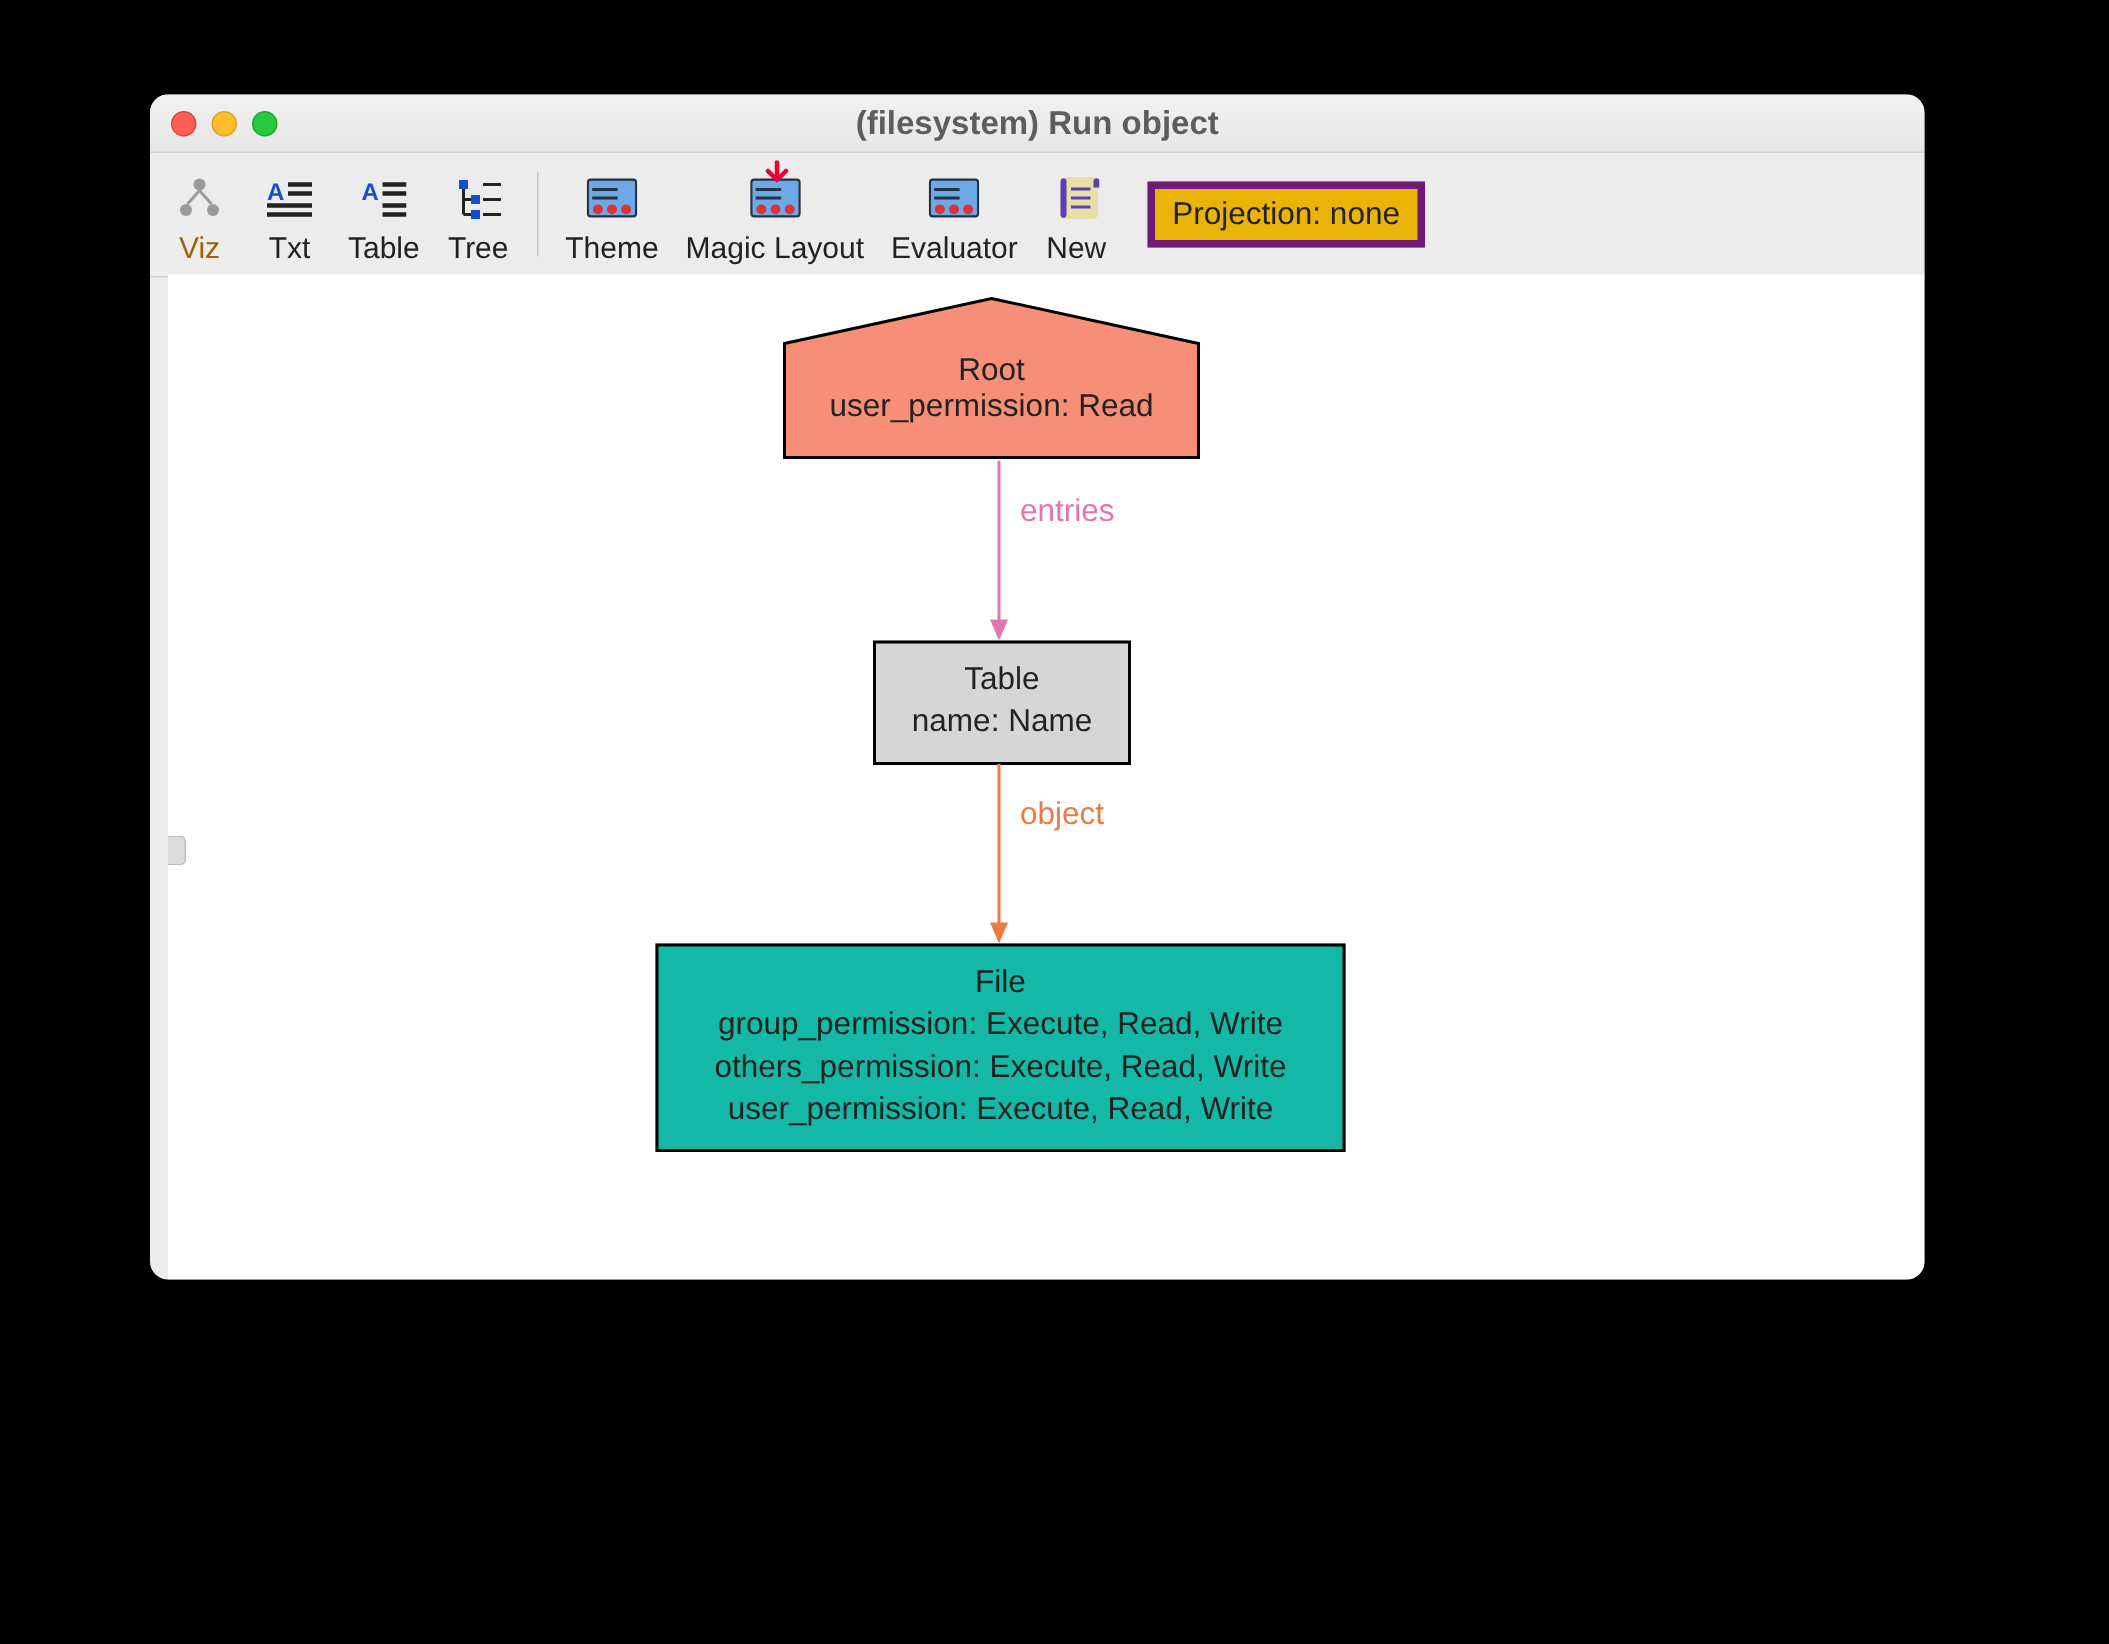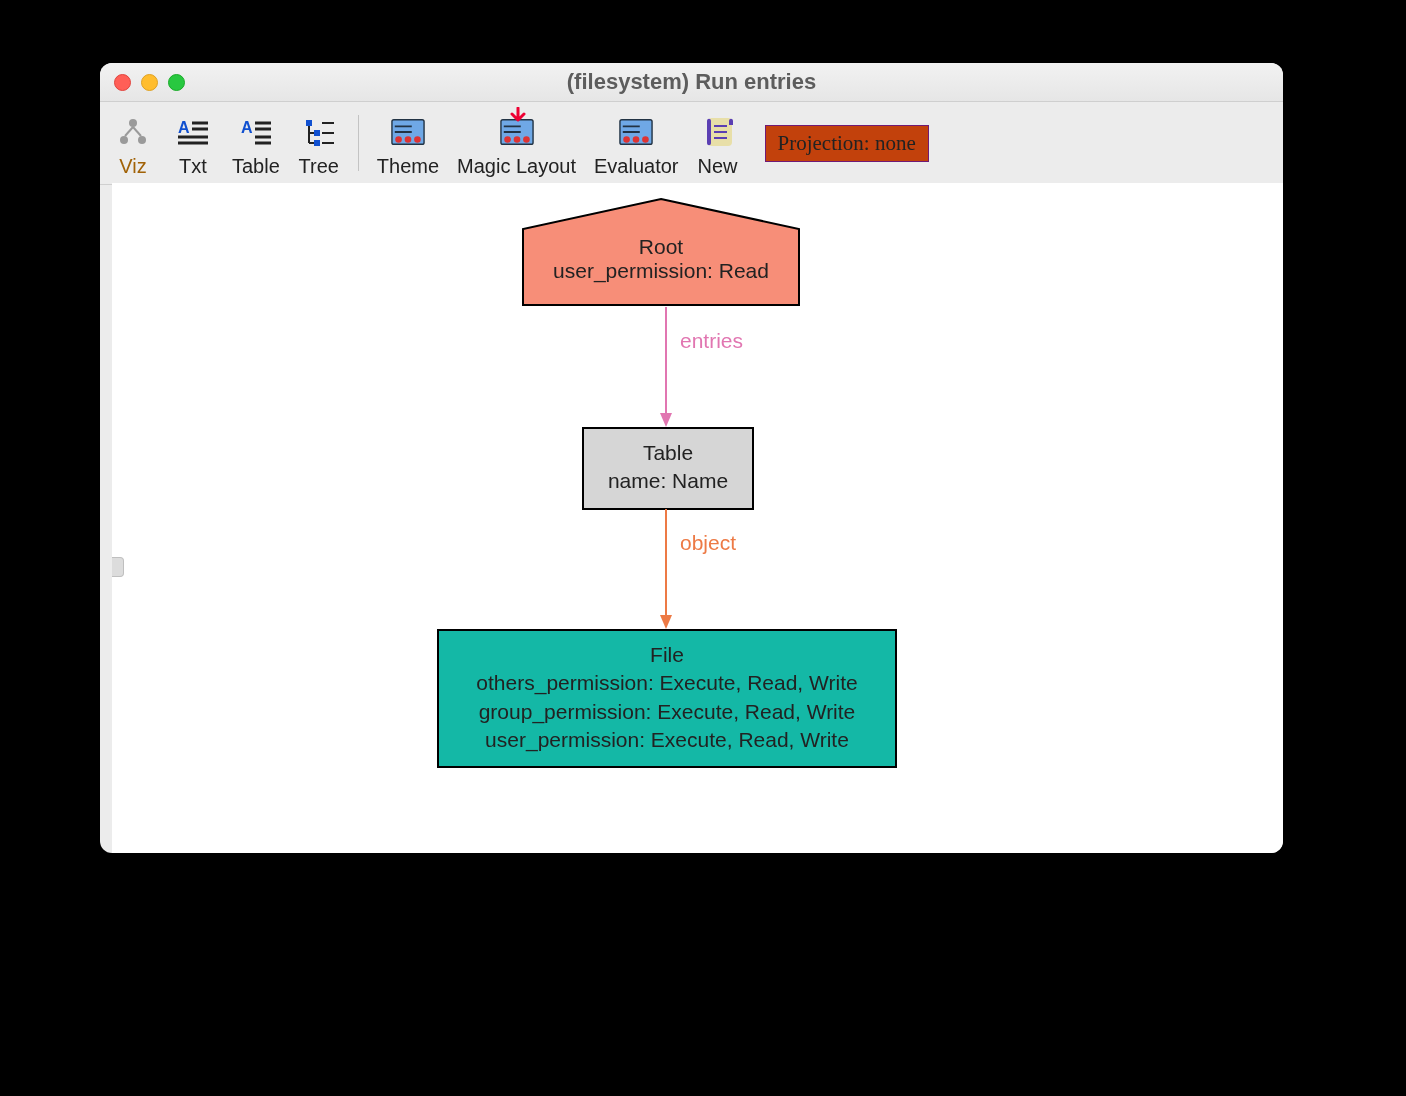--- a/index.html
+++ b/index.html
@@ -52,25 +52,24 @@
     height:70px;min-width:42px;
     cursor:pointer;
     color:#222;
   }
   .tbbtn.disabled{color:#a16207}
   .tbbtn .lbl{font-size:20px;margin-top:6px}
   .tbicon{width:34px;height:34px;display:flex;align-items:center;justify-content:center}
   .sep{width:1px;height:56px;background:#c3c3c3}
   .projection{
     margin-left:8px;
-    border:1px solid #701a75;
-    background:#c2410c;
+    border:5px solid #701a75;
+    background:#eab308;
     padding:5px 12px;
     font-size:21px;
-    font-family:Liberation Serif, serif;
   }
 
   .canvas{
     position:absolute;
     left:12px;right:0;top:120px;bottom:0;
     background:#fff;
     overflow:hidden;
   }
   .scroll-nub{
     position:absolute;
@@ -134,21 +133,21 @@
 <body>
 
 <div class="window">
 
   <div class="titlebar">
     <div class="lights">
       <div class="light red"></div>
       <div class="light yellow"></div>
       <div class="light green"></div>
     </div>
-    <div class="title">(filesystem) Run entries</div>
+    <div class="title">(filesystem) Run object</div>
   </div>
 
   <div class="toolbar">
     <div class="tbbtn disabled">
       <div class="tbicon">
         <svg width="30" height="28" viewBox="0 0 30 28">
           <circle cx="15" cy="5" r="4" fill="#9a9a9a"></circle>
           <circle cx="6" cy="22" r="4" fill="#9a9a9a"></circle>
           <circle cx="24" cy="22" r="4" fill="#9a9a9a"></circle>
           <line x1="15" y1="9" x2="7" y2="18" stroke="#9a9a9a" stroke-width="2"></line>
@@ -296,19 +295,19 @@
     <div class="edge" style="left:546px;top:326px">
       <svg width="16" height="122" viewBox="0 0 16 122">
         <line x1="8" y1="0" x2="8" y2="108" stroke="#ed7a45" stroke-width="2"></line>
         <polygon points="8,120 2,106 14,106" fill="#ed7a45"></polygon>
       </svg>
     </div>
     <div class="edge-label lbl-object" style="left:568px;top:348px">object</div>
 
     <div class="node n-file" style="left:325px;top:446px;width:420px">
       <div>File</div>
+      <div>group_permission: Execute, Read, Write</div>
       <div>others_permission: Execute, Read, Write</div>
-      <div>group_permission: Execute, Read, Write</div>
       <div>user_permission: Execute, Read, Write</div>
     </div>
 
   </div>
 </div>
 
 </body></html>

